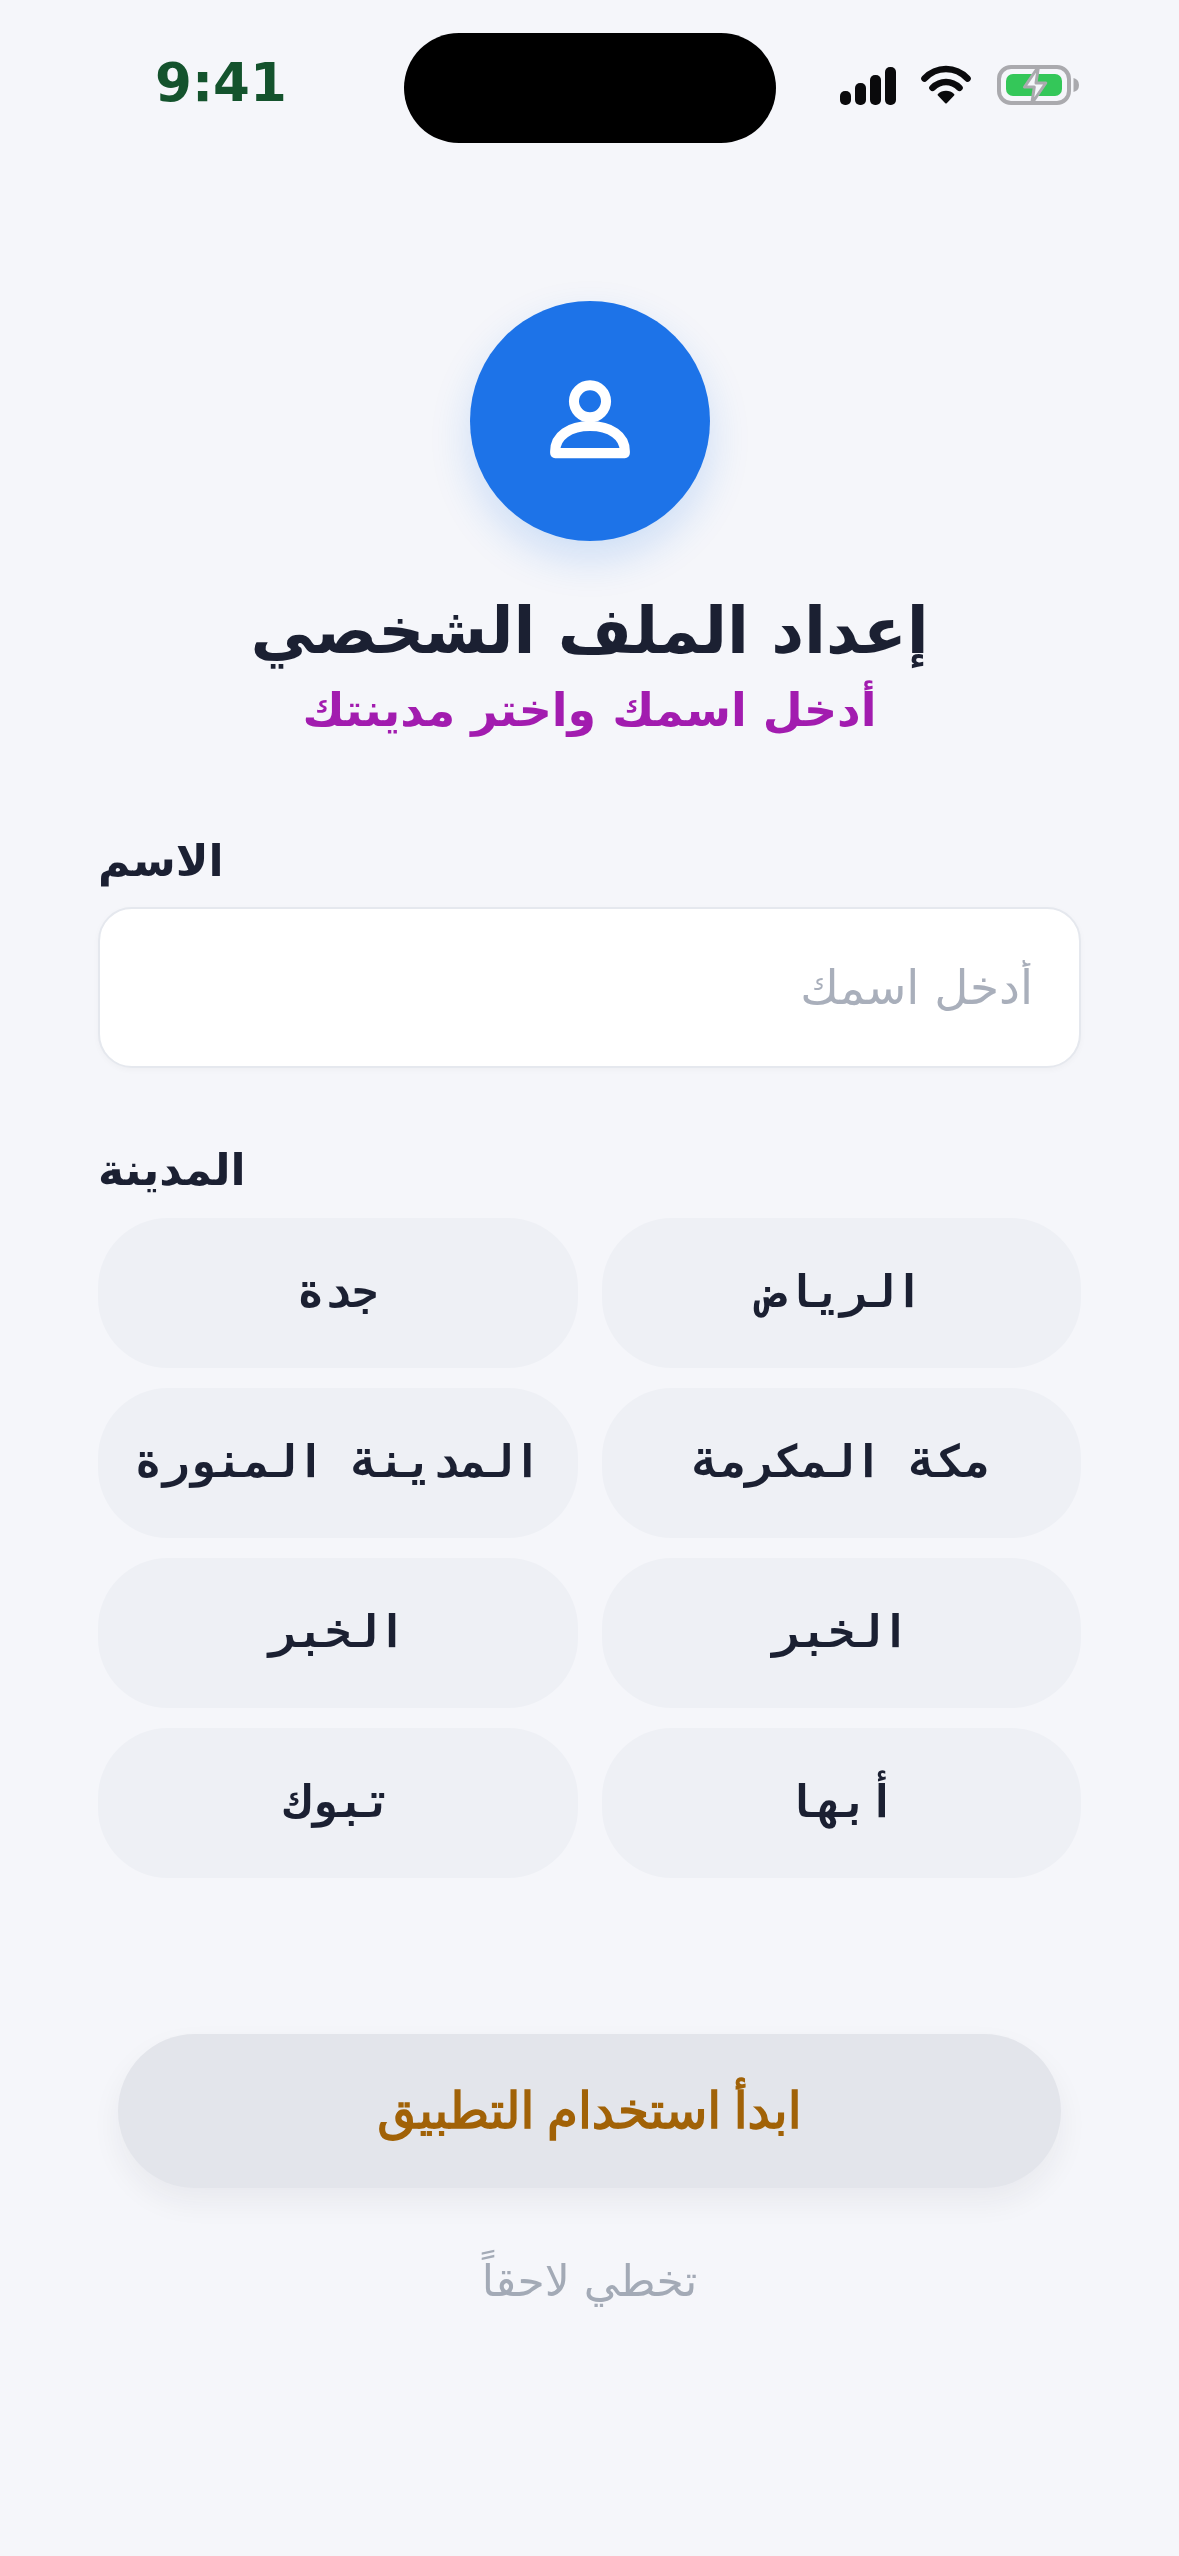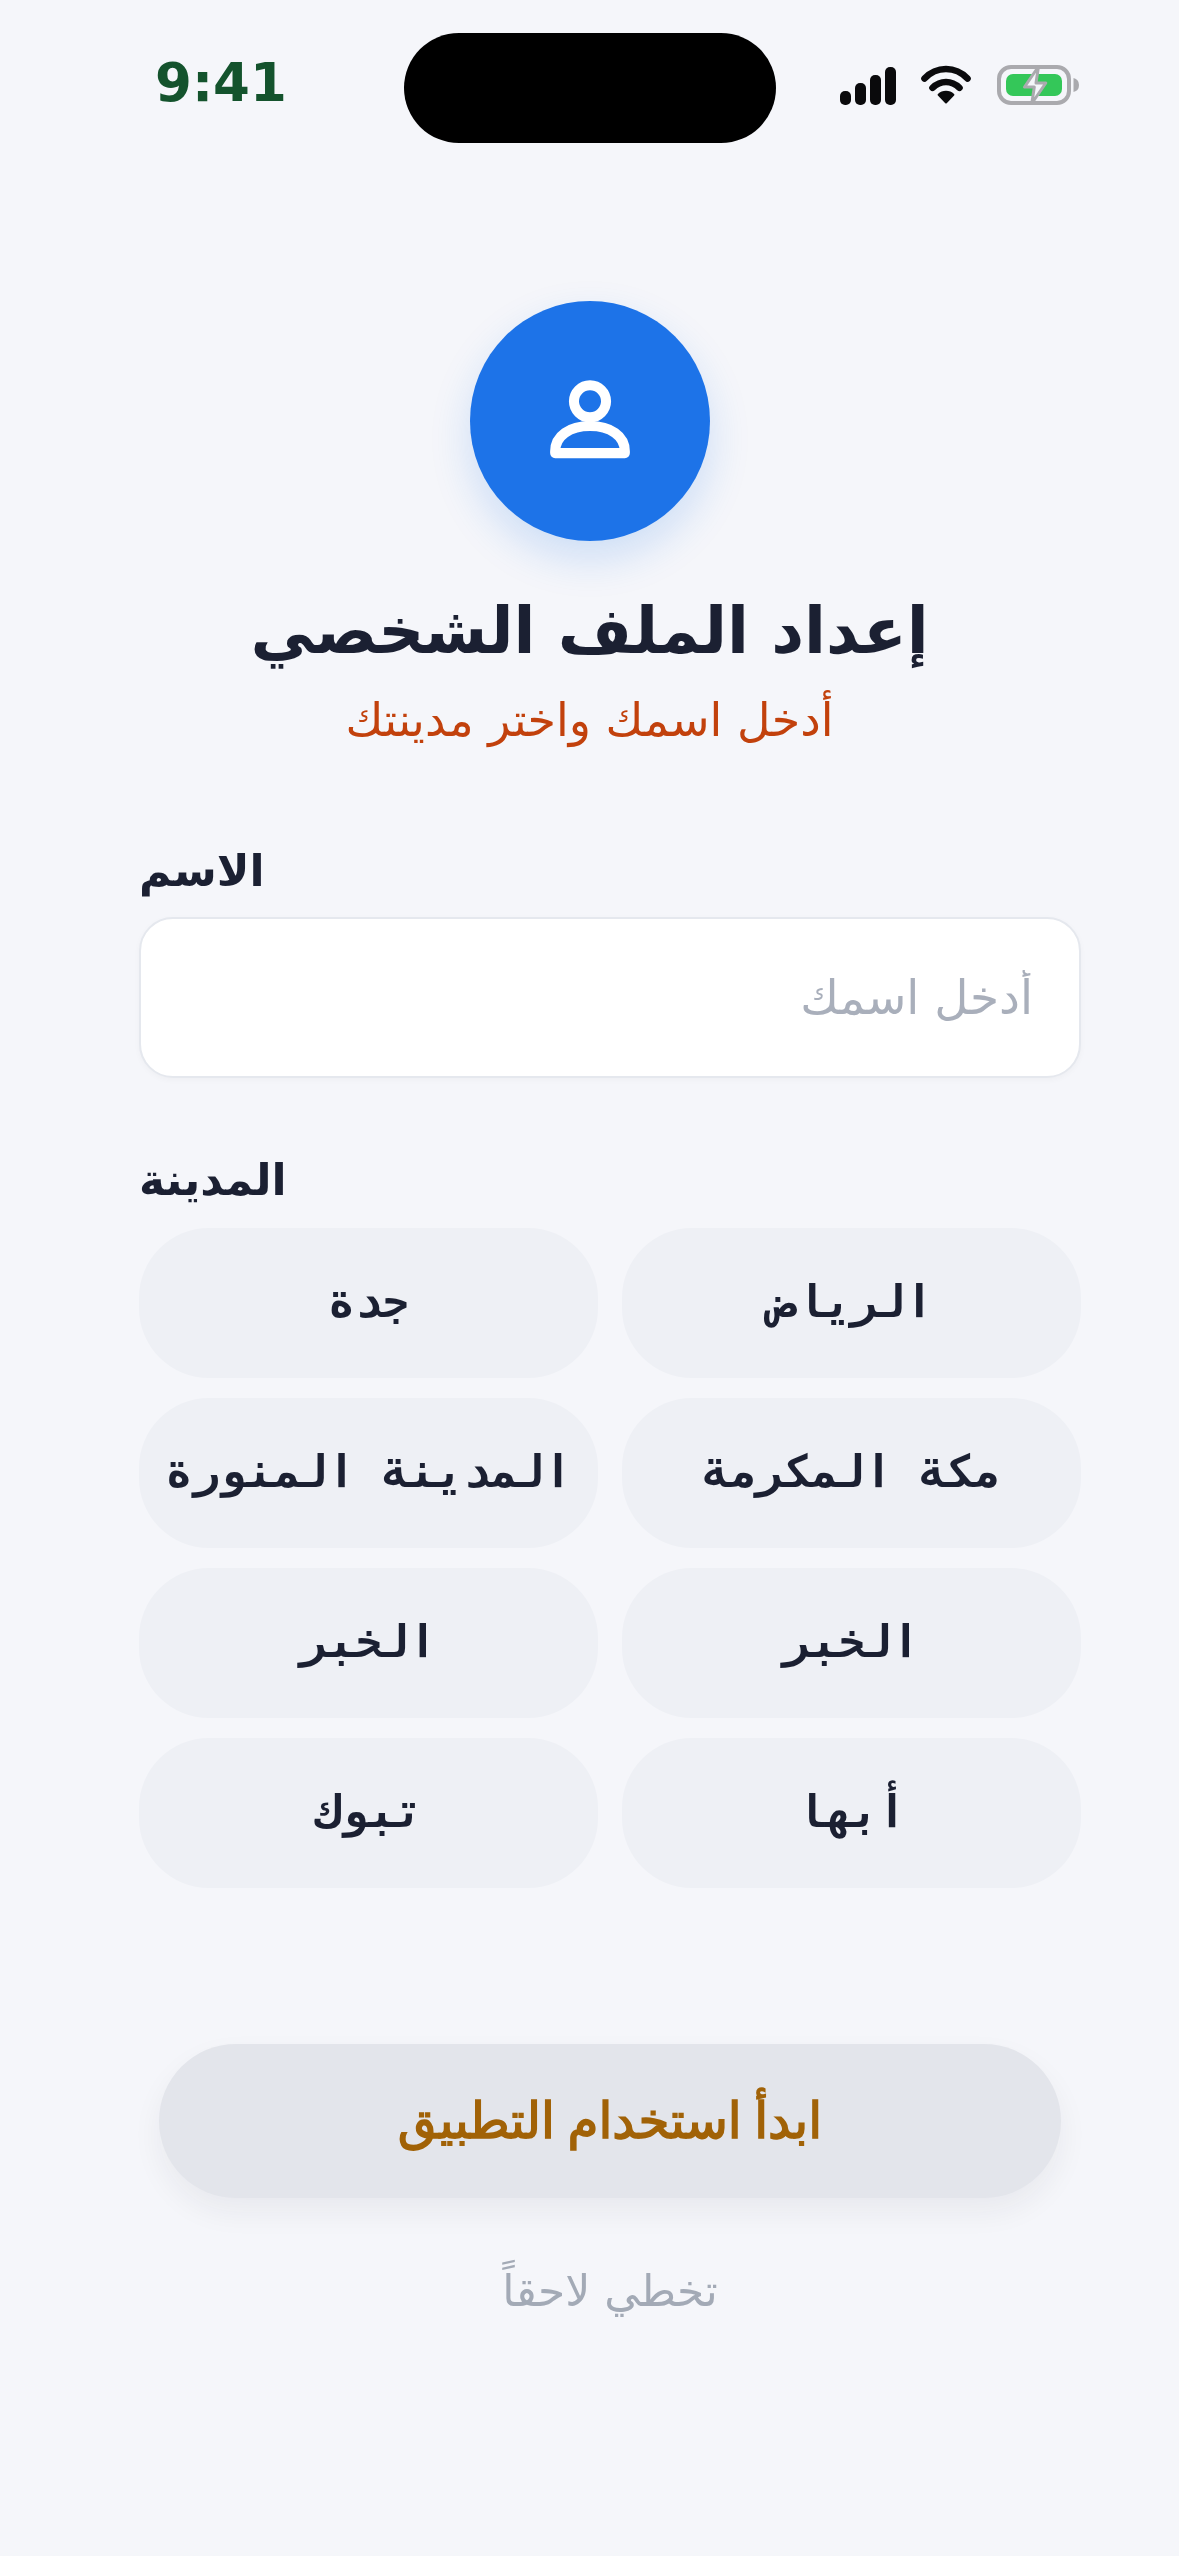--- a/index.html
+++ b/index.html
@@ -40,26 +40,26 @@
     display: flex; align-items: center; justify-content: center;
     box-shadow: 0 18px 40px rgba(29,115,232,0.18);
   }
 
   
   .title {
     margin: 43px 0 0; text-align: center;
     font-size: 64px; font-weight: 700; line-height: 95px; color: #1B2032;
   }
   .subtitle {
-    margin: 10px 0 0; text-align: center;
-    font-size: 46px; font-weight: 400; line-height: 62px; color: #c2410c;
-  }
-
-  
-  .content { padding: 0 98px; margin-left: 41px; }
+    margin: 0 0 0; text-align: center;
+    font-size: 46px; font-weight: 700; line-height: 62px; color: #a21caf;
+  }
+
+  
+  .content { padding: 0 98px; }
   .field-label {
     display: block; text-align: left;
     font-size: 44px; font-weight: 700; line-height: 64px; color: #1B2032;
   }
   .name-label { margin-top: 88px; }
   .city-label { margin-top: 70px; }
 
   .name-input {
     display: block; width: 100%; height: 161px;
     margin-top: 14px;

